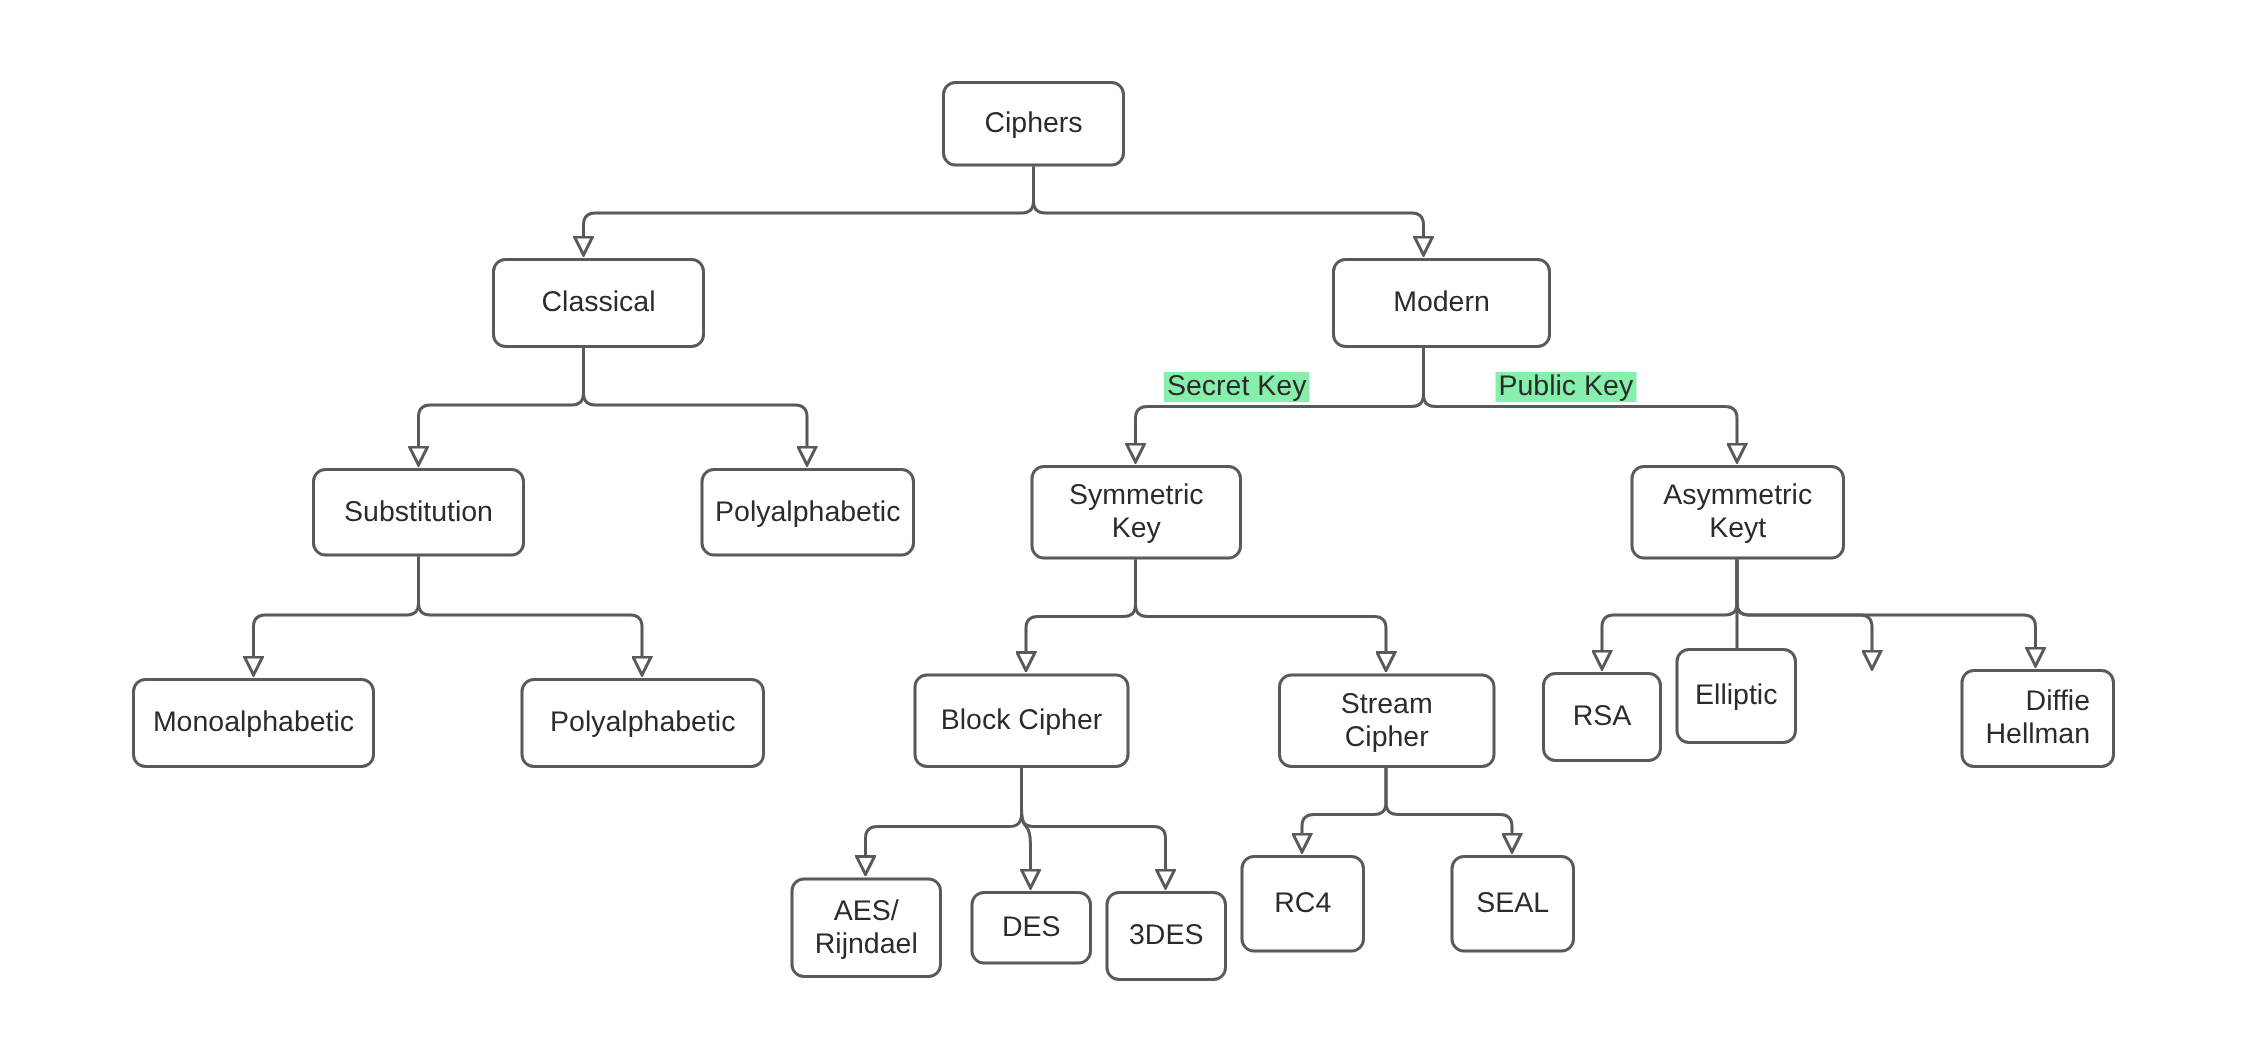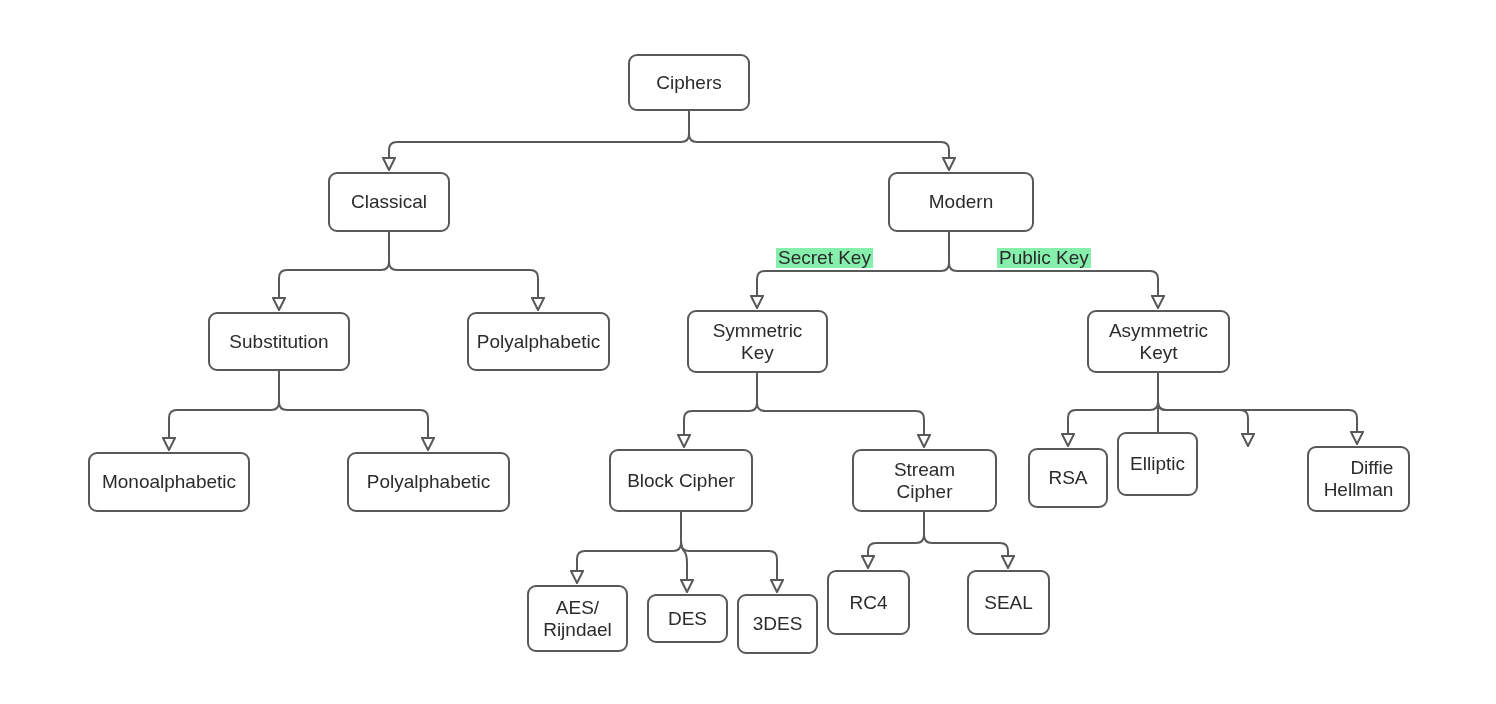--- a/index.html
+++ b/index.html
@@ -76,21 +76,21 @@
     <path d="M681,512 V543 Q681,551 689,551 H769 Q777,551 777,559 V580" marker-end="url(#arrow)"></path>
     <path d="M924,512 V535 Q924,543 916,543 H876 Q868,543 868,551 V556" marker-end="url(#arrow)"></path>
     <path d="M924,512 V535 Q924,543 932,543 H1000 Q1008,543 1008,551 V556" marker-end="url(#arrow)"></path>
     <path d="M1158,373 V402 Q1158,410 1150,410 H1076 Q1068,410 1068,418 V434" marker-end="url(#arrow)"></path>
     <path d="M1158,373 V434" marker-end="url(#arrow)"></path>
     <path d="M1158,373 V402 Q1158,410 1166,410 H1240 Q1248,410 1248,418 V434" marker-end="url(#arrow)"></path>
     <path d="M1158,373 V402 Q1158,410 1166,410 H1349 Q1357,410 1357,418 V432" marker-end="url(#arrow)"></path>
   </svg>
 
   <div class="node" style="left:628px; top:54px;  width:122px; height:57px;">Ciphers</div>
-  <div class="node" style="left:328px; top:172px; width:122px; height:60px;">Classical</div>
+  <div class="node" style="left:328px; top:172px; width:142px; height:60px;">Classical</div>
   <div class="node" style="left:888px; top:172px; width:146px; height:60px;">Modern</div>
   <div class="node" style="left:208px; top:312px; width:142px; height:59px;">Substitution</div>
   <div class="node" style="left:467px; top:312px; width:143px; height:59px;">Polyalphabetic</div>
   <div class="node" style="left:88px;  top:452px; width:162px; height:60px;">Monoalphabetic</div>
   <div class="node" style="left:347px; top:452px; width:163px; height:60px;">Polyalphabetic</div>
   <div class="node" style="left:687px; top:310px; width:141px; height:63px;">Symmetric
 Key</div>
   <div class="node" style="left:609px; top:449px; width:144px; height:63px;">Block Cipher</div>
   <div class="node" style="left:1087px;top:310px; width:143px; height:63px;">Asymmetric
 Keyt</div>

